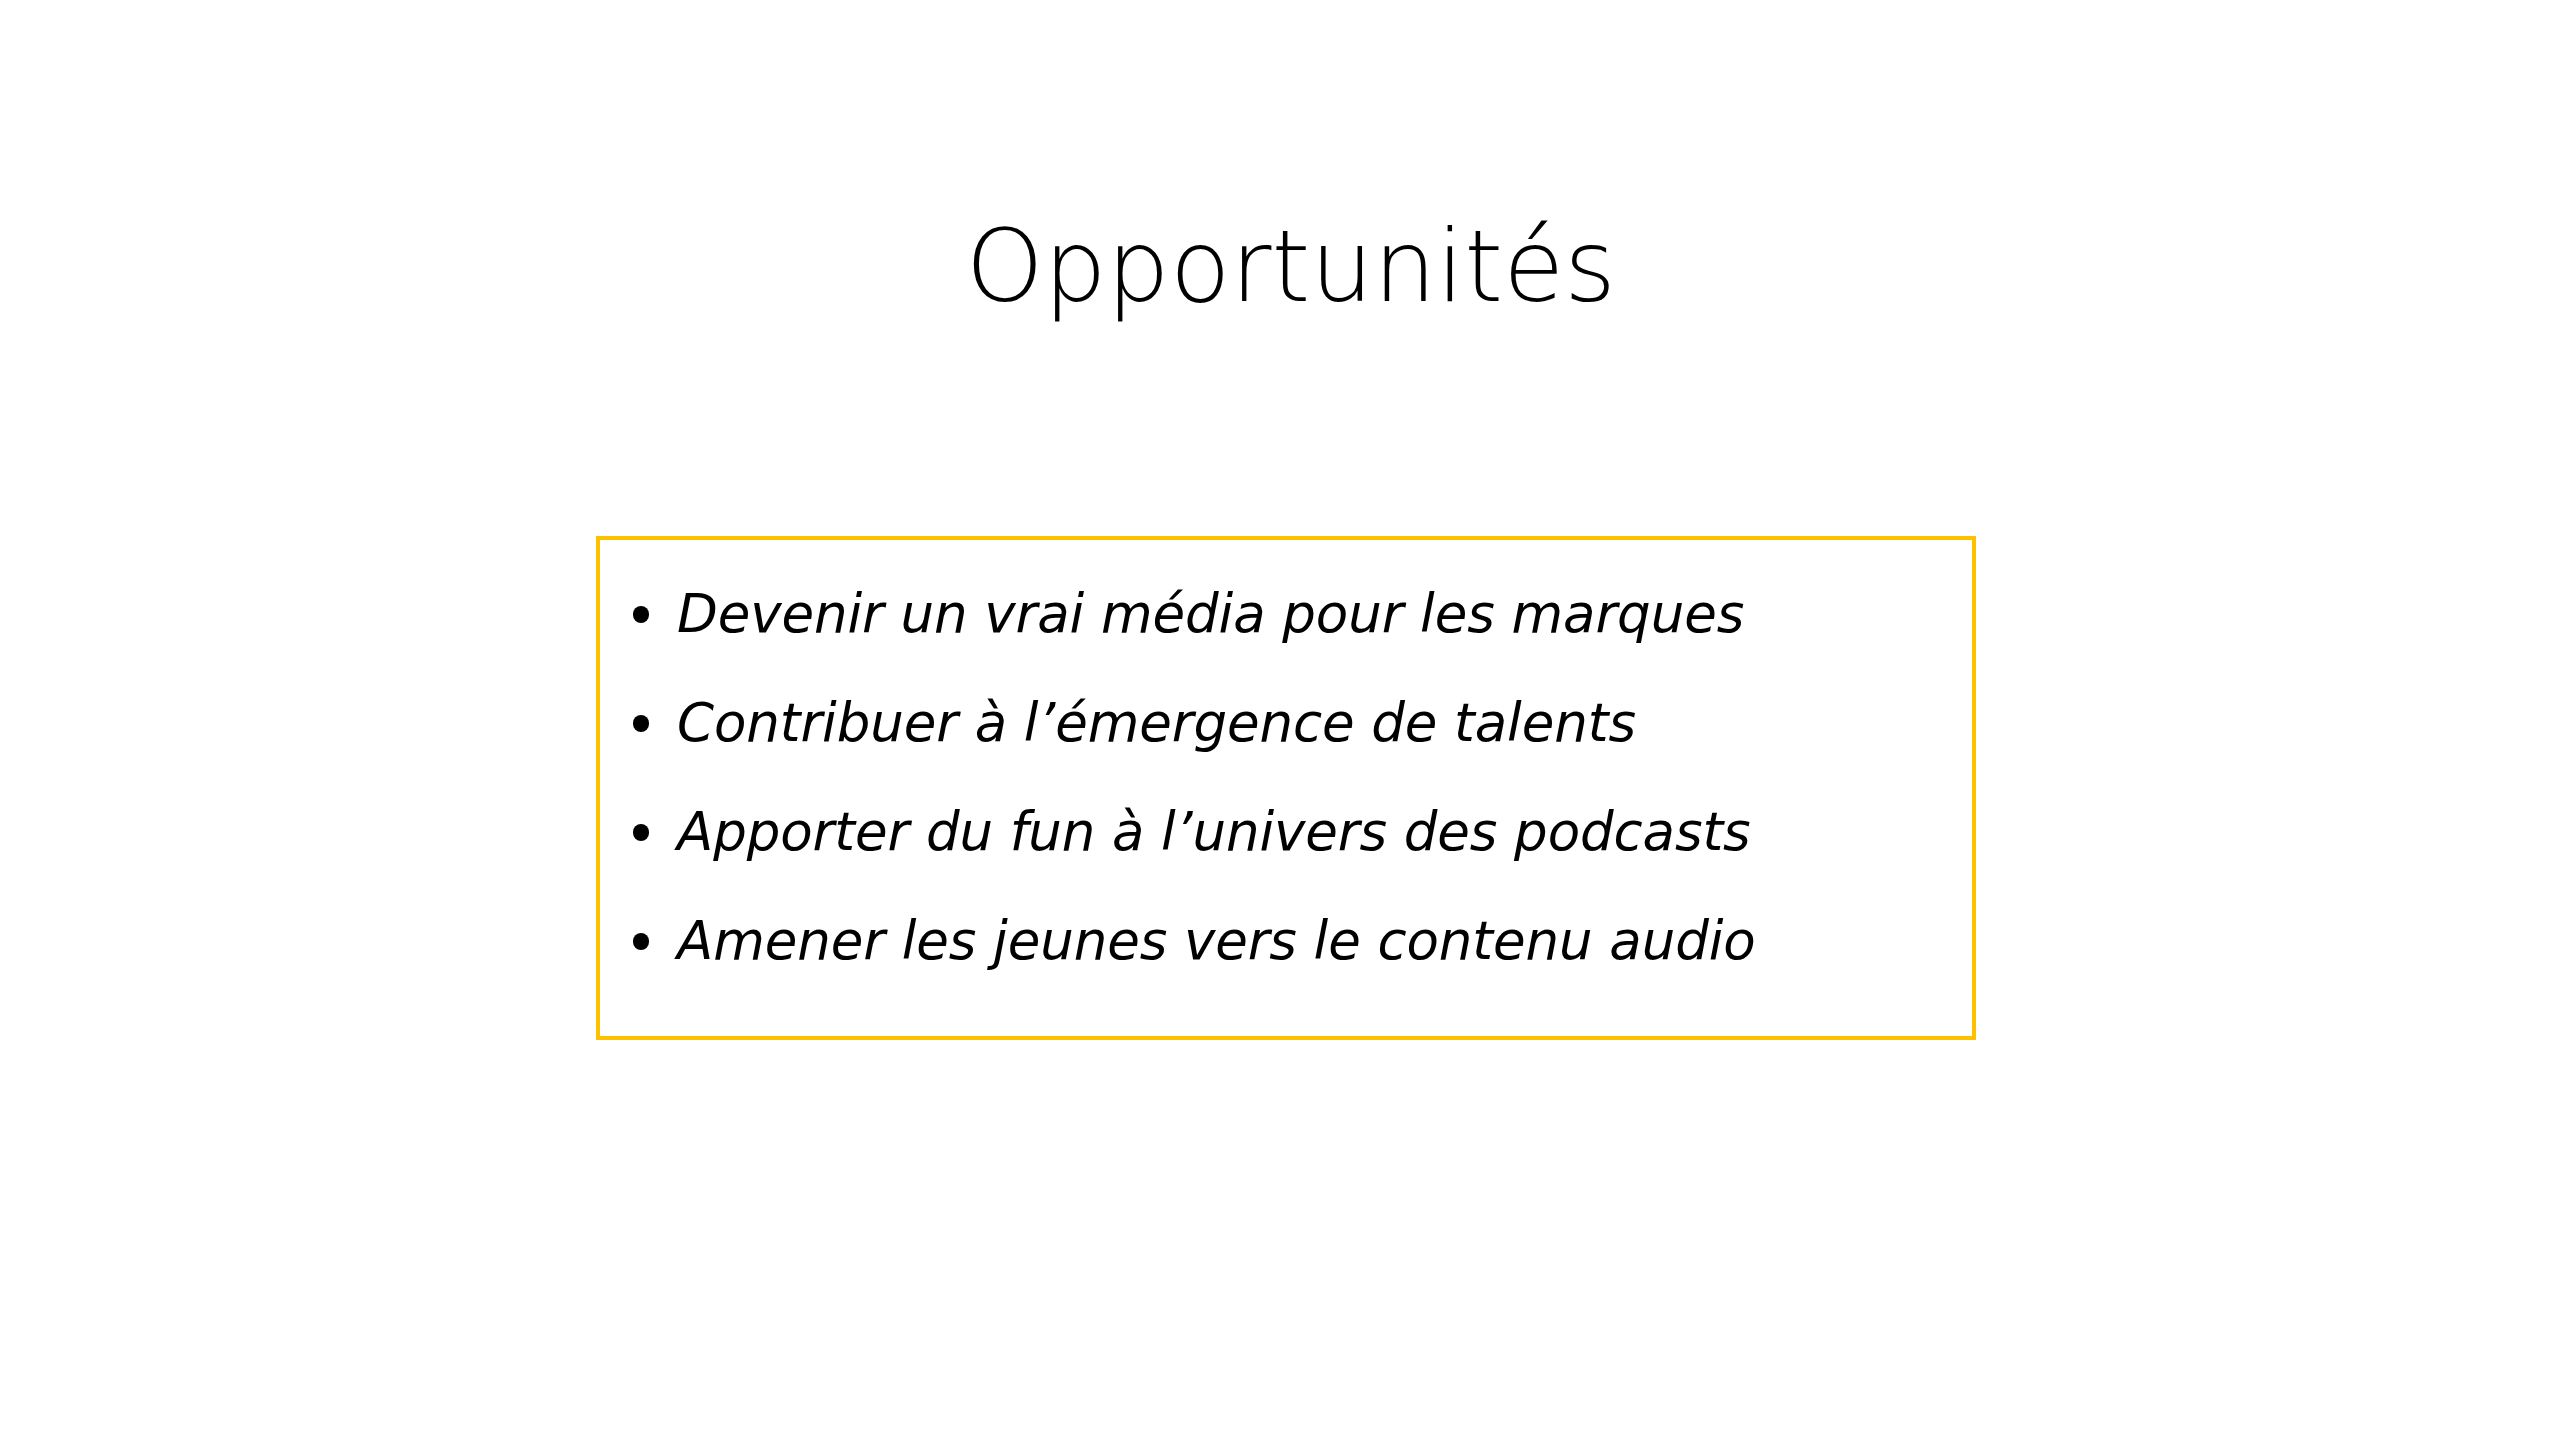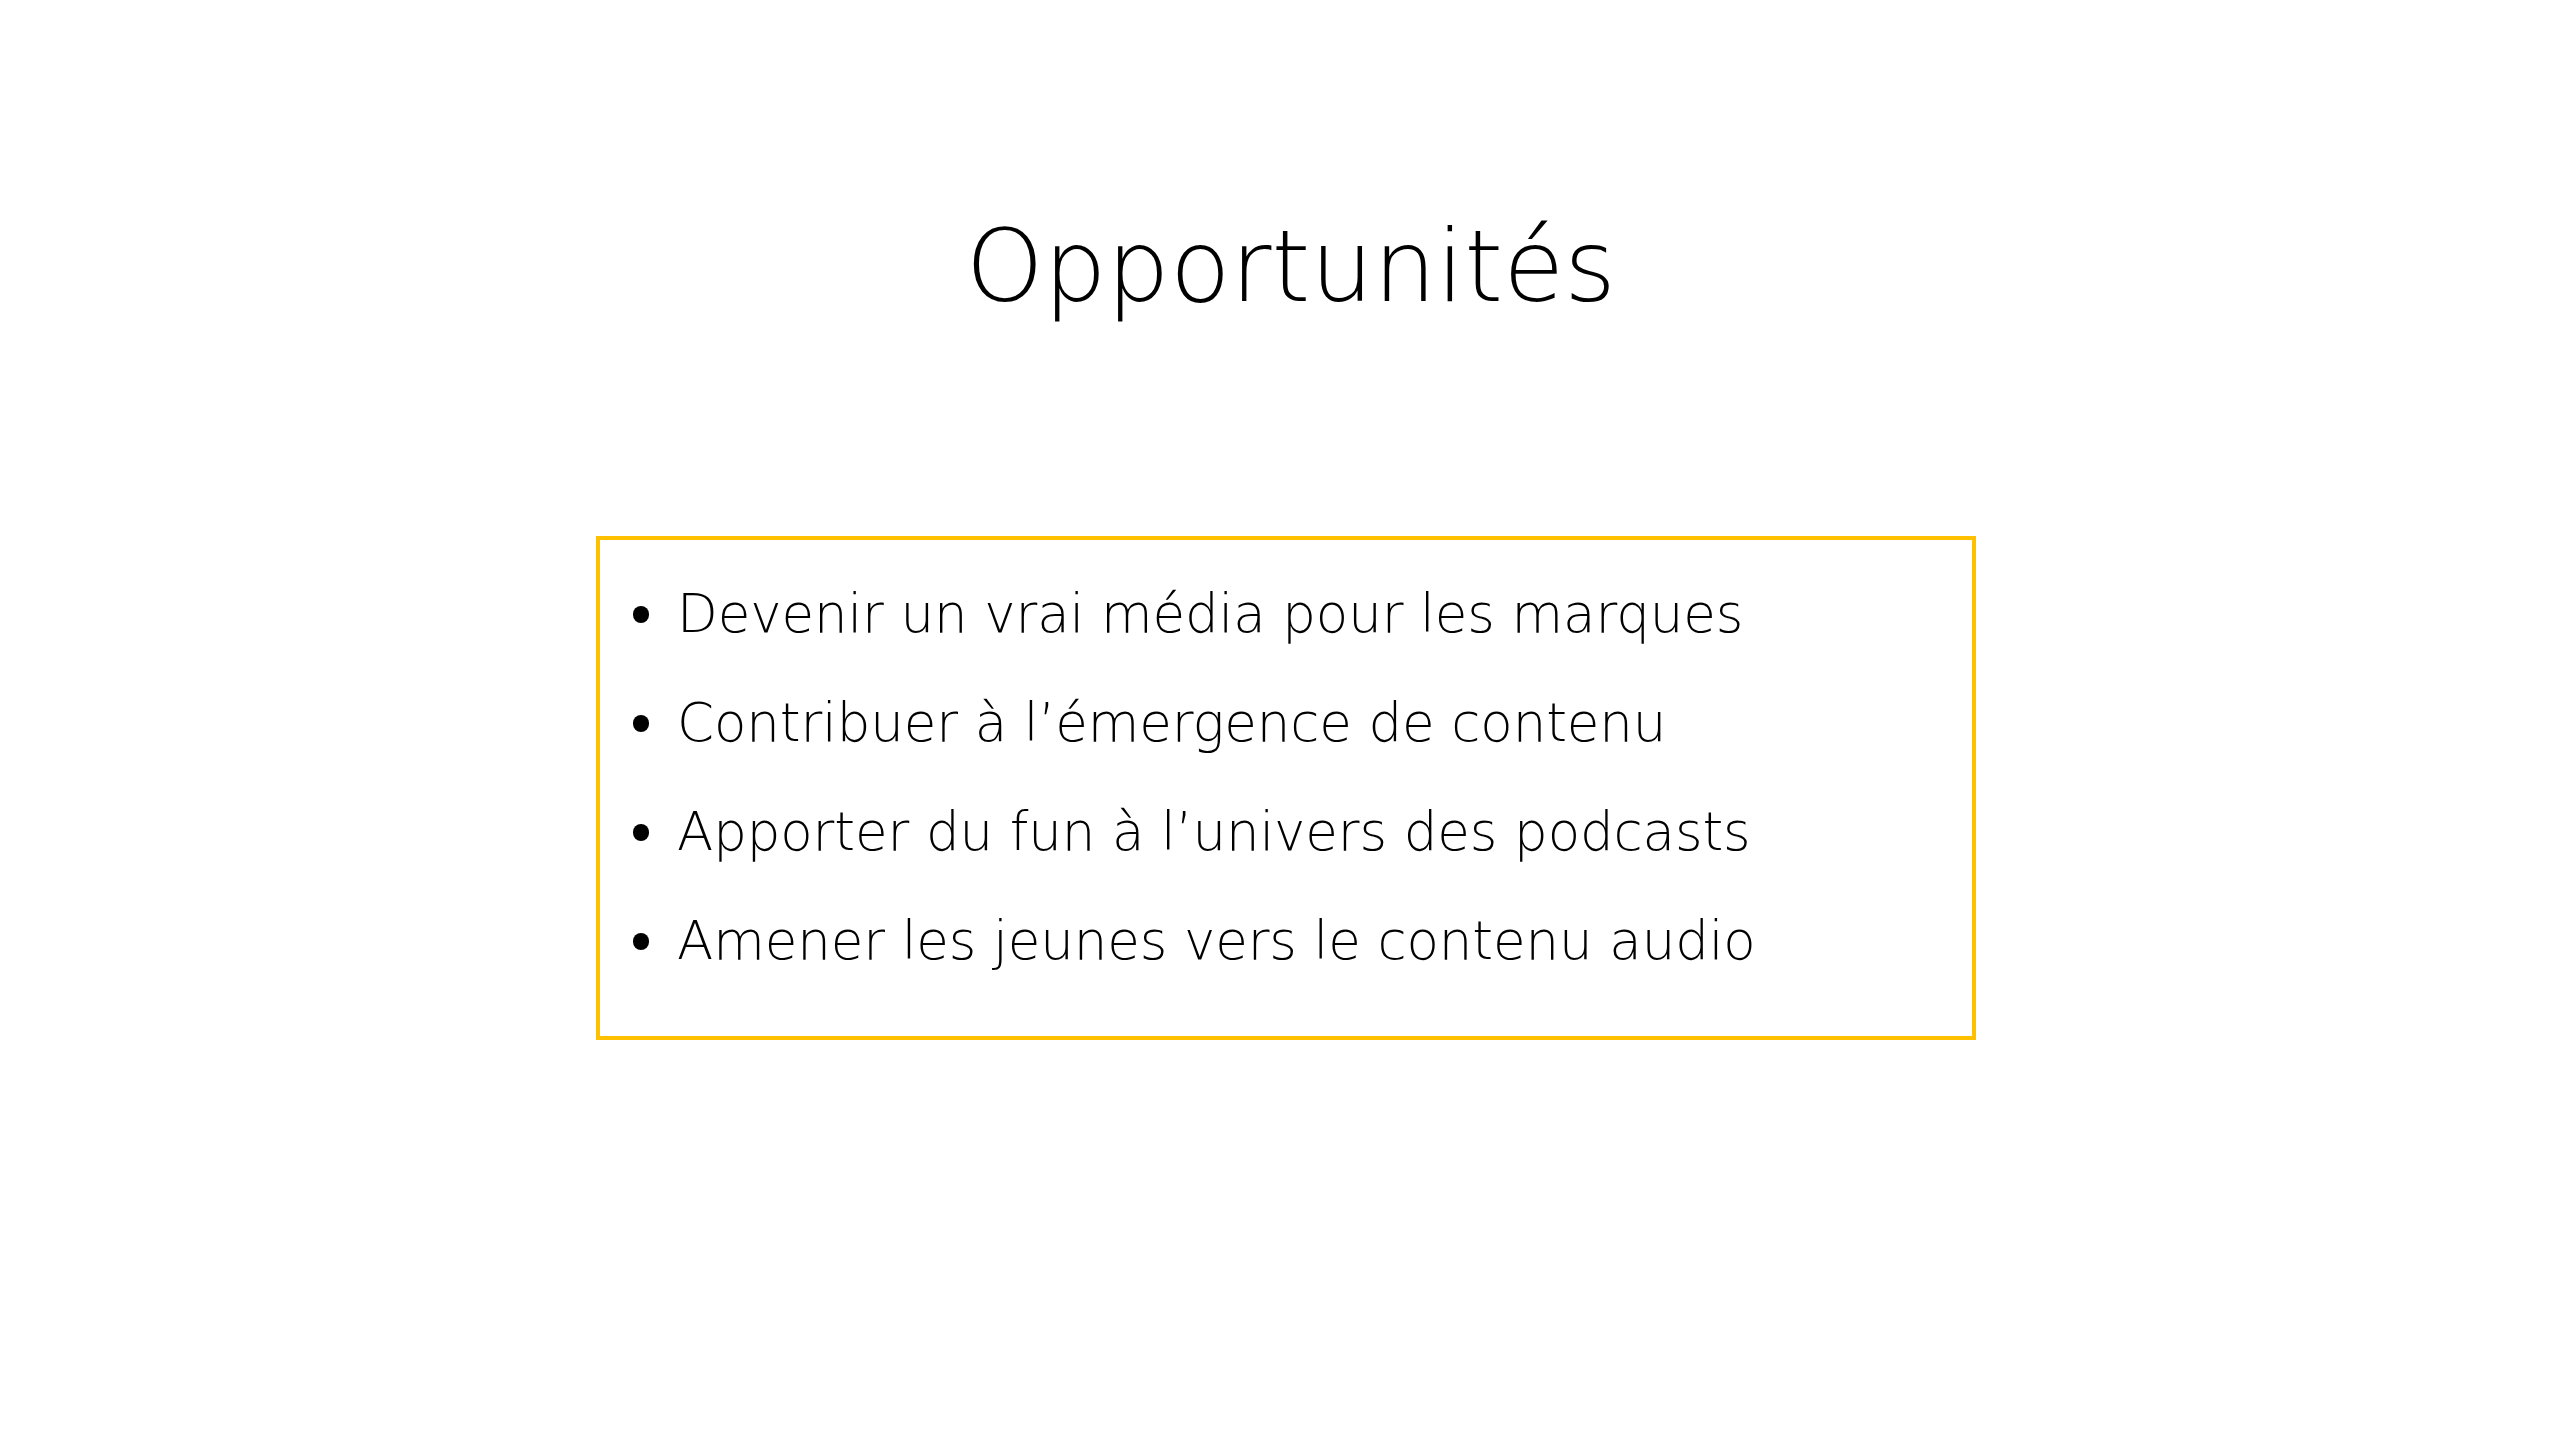--- a/index.html
+++ b/index.html
@@ -82,40 +82,41 @@
     top: 50%;
     width: 16.4px;
     height: 16.4px;
     margin-top: -7.7px;
     border-radius: 50%;
     background: #000000;
   }
 
   .bullet-text {
     display: inline-block;
+    font-style: italic;
   }
 </style>
 </head>
 <body>
 
 <div class="slide">
 
   <h1 class="slide-title">Opportunités</h1>
 
   <div class="content-box">
     <ul class="bullet-list">
 
       <li class="bullet-item">
         <span class="bullet-dot"></span>
         <span class="bullet-text">Devenir un vrai média pour les marques</span>
       </li>
 
       <li class="bullet-item">
         <span class="bullet-dot"></span>
-        <span class="bullet-text">Contribuer à l’émergence de contenu</span>
+        <span class="bullet-text">Contribuer à l’émergence de talents</span>
       </li>
 
       <li class="bullet-item">
         <span class="bullet-dot"></span>
         <span class="bullet-text">Apporter du fun à l’univers des podcasts</span>
       </li>
 
       <li class="bullet-item">
         <span class="bullet-dot"></span>
         <span class="bullet-text">Amener les jeunes vers le contenu audio</span>

